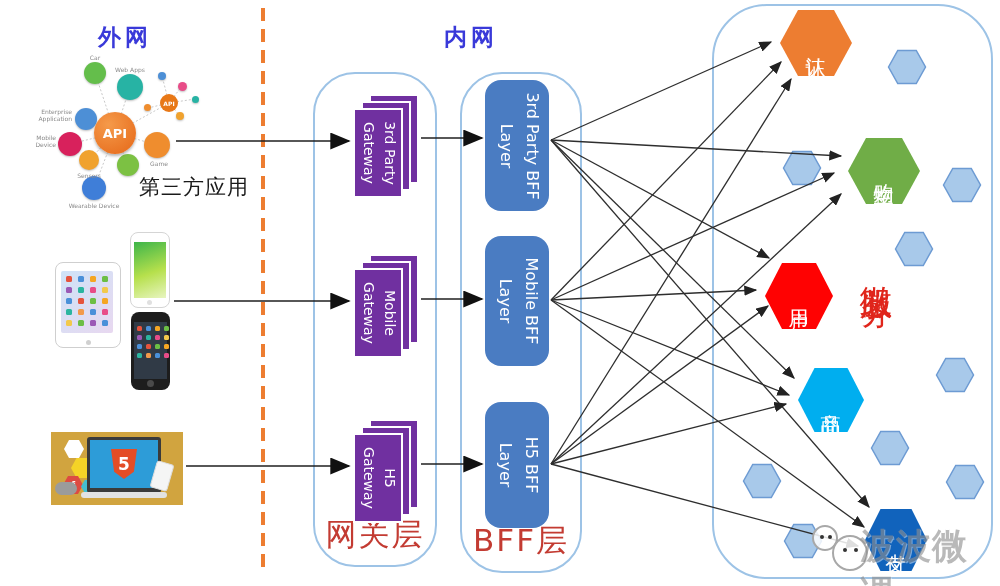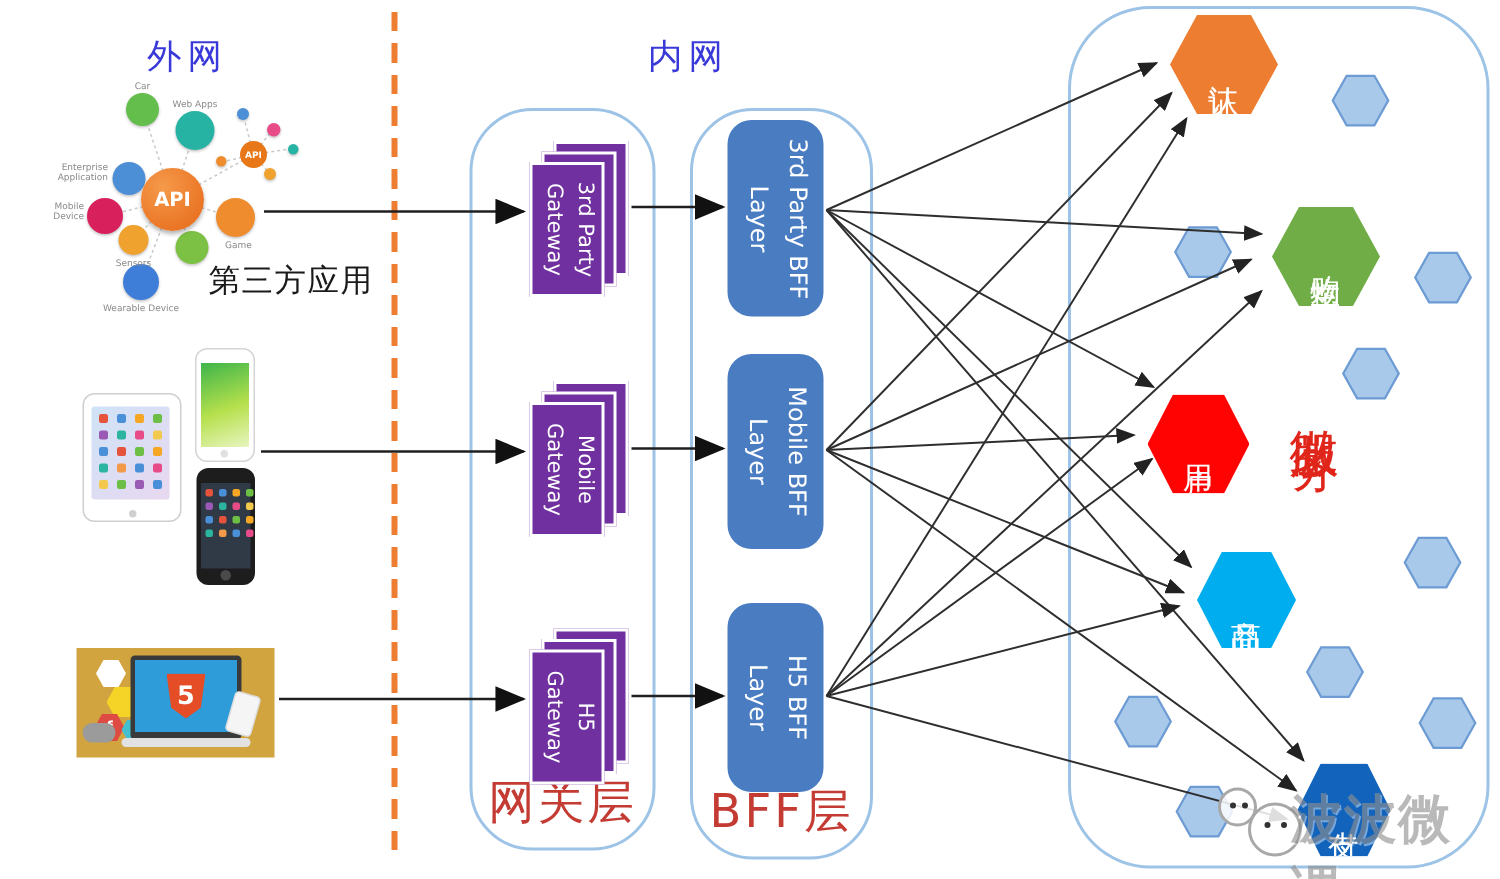--- a/index.html
+++ b/index.html
@@ -3,23 +3,23 @@
 <meta charset="utf-8">
 <style>
   :root{
     --c-zone:#3939D9; --c-layer:#C33B32; --c-micro:#E0251B; --c-divider:#ED7D31;
     --c-border:#9DC3E6; --c-gw:#7030A0; --c-bff:#4A7CC2;
   }
   html,body{margin:0;padding:0;background:#fff;}
   #page{position:relative;width:1000px;height:586px;background:#fff;overflow:hidden;
         font-family:"DejaVu Sans","Liberation Sans",sans-serif;}
   
-  .zone-title{position:absolute;font-size:23px;font-weight:400;color:var(--c-zone);letter-spacing:4px;}
+  .zone-title{position:absolute;font-size:23px;font-weight:700;color:var(--c-zone);letter-spacing:4px;}
   #ext-title{left:98px;top:22px;}
-  #int-title{left:432px;top:22px;}
+  #int-title{left:444px;top:22px;}
   
   #divider{position:absolute;left:261px;top:8px;width:4px;height:562px;
     background:repeating-linear-gradient(to bottom,var(--c-divider) 0 13px,transparent 13px 21px);}
   
   .container{position:absolute;border:2px solid var(--c-border);background:#fff;box-sizing:border-box;}
   #gw-container{left:313px;top:72px;width:124px;height:495px;border-radius:42px;}
   #bff-container{left:460px;top:72px;width:122px;height:501px;border-radius:42px;}
   #svc-container{left:712px;top:4px;width:281px;height:575px;border-radius:55px;}
   .layer-label{position:absolute;left:0;right:0;bottom:9px;text-align:center;
     font-size:31px;font-weight:500;color:var(--c-layer);letter-spacing:2px;}

